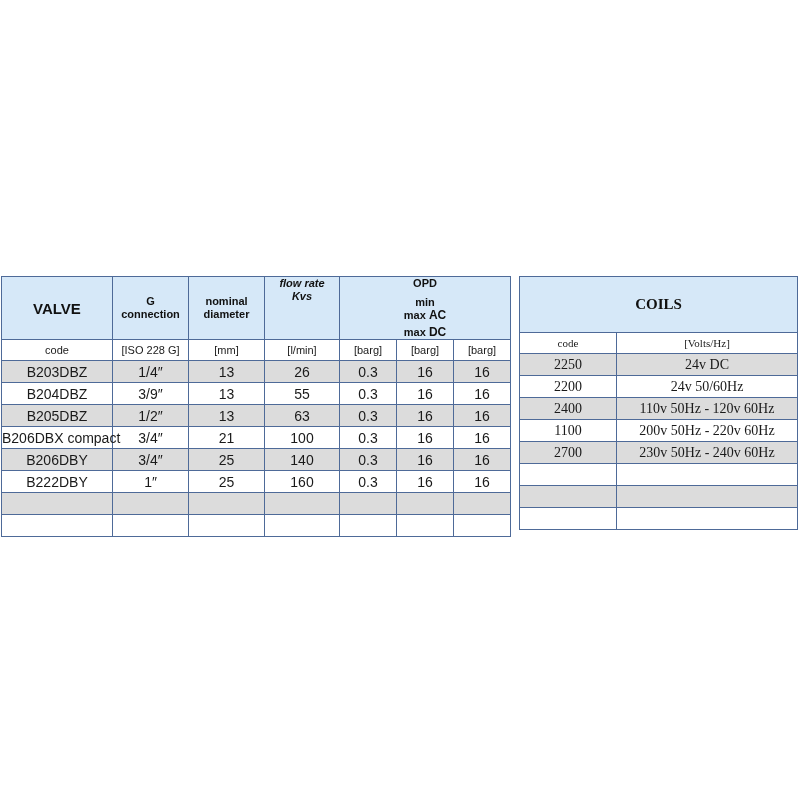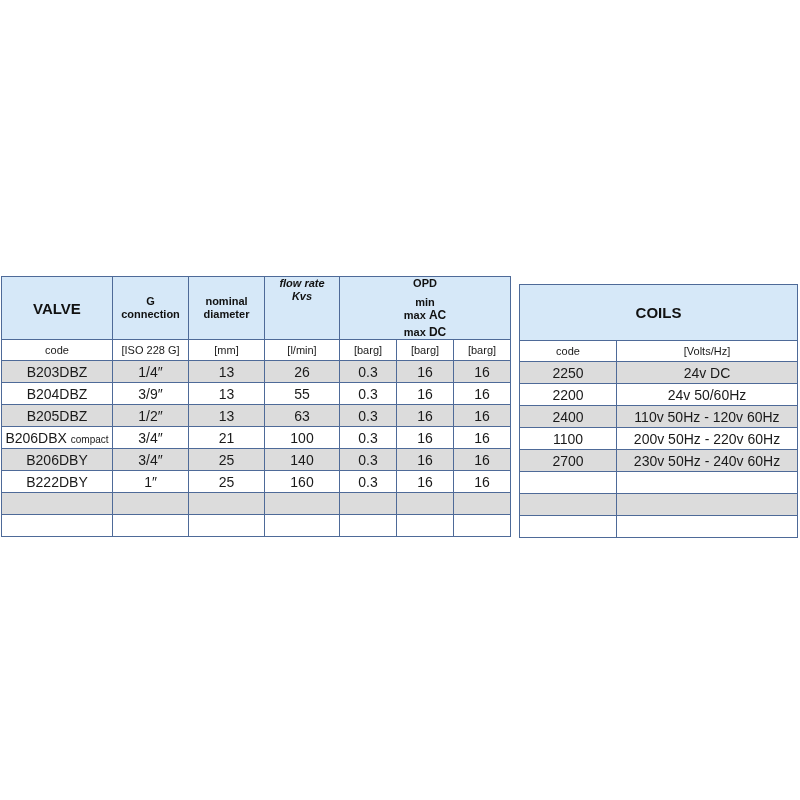--- a/index.html
+++ b/index.html
@@ -7,21 +7,21 @@
   table { border-collapse: collapse; position: absolute; table-layout: fixed; }
   td, th { border: 1px solid #4e6a98; text-align: center; padding: 0; font-size: 14px; font-weight: normal; }
   .hdr th { background: #d6e8f8; font-weight: bold; font-size: 11px; line-height: 13px; color: #111; }
   .hdr th.big { font-size: 15px; }
   .units td { background: #ffffff; font-size: 11px; height: 20px; }
   .row td { height: 21px; }
   .row.shade td { background: #dcdcdc; }
   .row.plain td { background: #ffffff; }
   .sub { font-size: 12px; }
   #valve-table { left: 1px; top: 276px; width: 509px; }
-  #coils-table { left: 519px; top: 284px; width: 278px; }
+  #coils-table { left: 519px; top: 276px; width: 278px; font-family: Liberation Serif, serif; }
   .hdr { height: 56px; }
   .opd-top { display: block; }
   .opd-sub { display: flex; justify-content: space-around; padding-top: 2px; flex-direction: column; }
 </style>
 </head>
 <body>
 
 <table id="valve-table">
   <colgroup>
     <col style="width:111px">
@@ -77,21 +77,21 @@
   <tr class="row shade">
     <td><span>B205DBZ</span></td>
     <td>1/2″</td>
     <td>13</td>
     <td>63</td>
     <td>0.3</td>
     <td>16</td>
     <td>16</td>
   </tr>
   <tr class="row plain">
-    <td style="white-space:nowrap;"><span>B206DBX</span> <span class="sub" style="font-size:10px;">compact</span></td>
+    <td style="white-space:nowrap;"><span>B206DBX</span> <span class="sub" style="font-size:14px;">compact</span></td>
     <td>3/4″</td>
     <td>21</td>
     <td>100</td>
     <td>0.3</td>
     <td>16</td>
     <td>16</td>
   </tr>
   <tr class="row shade">
     <td><span>B206DBY</span></td>
     <td>3/4″</td>

